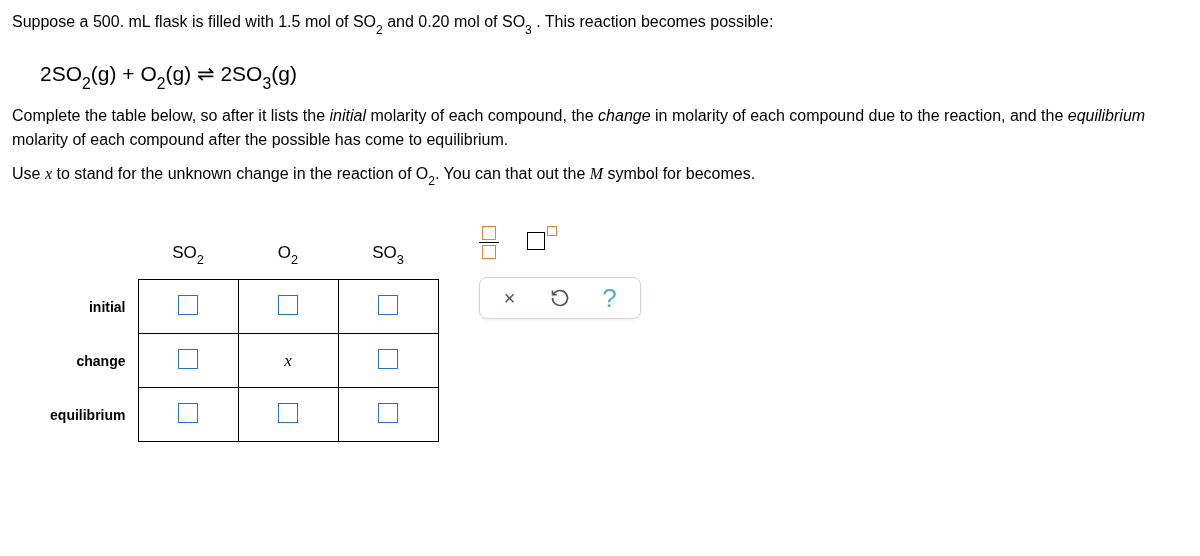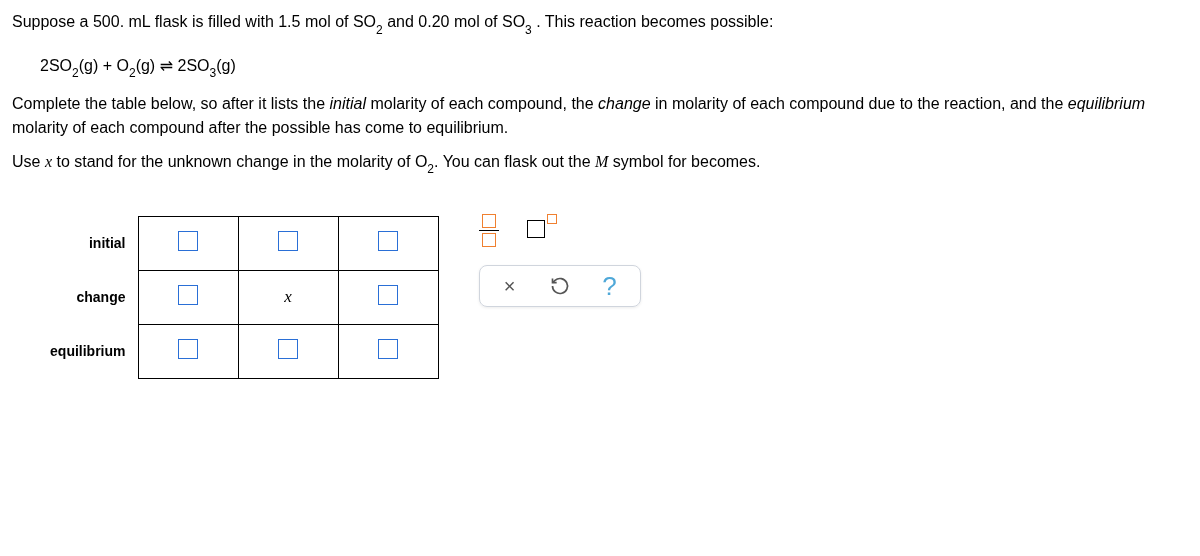--- a/index.html
+++ b/index.html
@@ -4,22 +4,22 @@
   <style>
     * { box-sizing: border-box; margin: 0; padding: 0; }
     body {
       font-family: Arial, Helvetica, sans-serif;
       font-size: 16px;
       color: #000;
       padding: 8px 12px;
       width: 1200px;
       background: #fff;
     }
-    .question-text { line-height: 1.7; margin-bottom: 18px; }
-    .equation { margin: 2px 0 14px 28px; font-size: 16px; }
+    .question-text { line-height: 1.7; margin-bottom: 24px; }
+    .equation { margin: 2px 0 14px 28px; font-size: 21px; }
     .instr { margin-bottom: 10px; line-height: 1.5; }
     .italic { font-style: italic; }
     sub { font-size: 0.75em; position: relative; top: 0.2em; }
     .content-row { display: flex; align-items: flex-start; margin-top: 40px; }
     
     table.ice {
       border-collapse: collapse;
       margin-left: 6px;
     }
     table.ice th, table.ice td {
@@ -103,26 +103,32 @@
 
 <div class="equation">
   <span>2SO</span><sub>2</sub><span>(g) + O</span><sub>2</sub><span>(g) ⇌ 2SO</span><sub>3</sub><span>(g)</span>
 </div>
 
 <div class="instr">
   <span>Complete the table below, so after it lists the </span><span class="italic">initial</span><span> molarity of each compound, the </span><span class="italic">change</span><span> in molarity of each compound due to the reaction, and the </span><span class="italic">equilibrium</span><span> molarity of each compound after the possible has come to equilibrium.</span>
 </div>
 
 <div class="instr">
-  <span>Use </span><span class="italic" style="font-family:'Times New Roman',serif">x</span><span> to stand for the unknown change in the molarity of </span><span>O</span><sub>2</sub><span>. You can flask out the </span><span class="italic" style="font-family:'Times New Roman',serif">M</span><span> symbol for becomes.</span>
+  <span>Use </span><span class="italic" style="font-family:'Times New Roman',serif">x</span><span> to stand for the unknown change in the reaction of </span><span>O</span><sub>2</sub><span>. You can that out the </span><span class="italic" style="font-family:'Times New Roman',serif">M</span><span> symbol for becomes.</span>
 </div>
 
 <div class="content-row">
   <table class="ice">
     <tbody>
+        <tr>
+      <th></th>
+      <th class="colhdr"><span>SO</span><sub>2</sub></th>
+      <th class="colhdr"><span>O</span><sub>2</sub></th>
+      <th class="colhdr"><span>SO</span><sub>3</sub></th>
+    </tr>
     <tr>
       <th class="rowhdr">initial</th>
       <td class="cell"><span class="input-box"></span></td>
       <td class="cell"><span class="input-box"></span></td>
       <td class="cell"><span class="input-box"></span></td>
     </tr>
     <tr>
       <th class="rowhdr">change</th>
       <td class="cell"><span class="input-box"></span></td>
       <td class="cell"><span class="xval">x</span></td>

